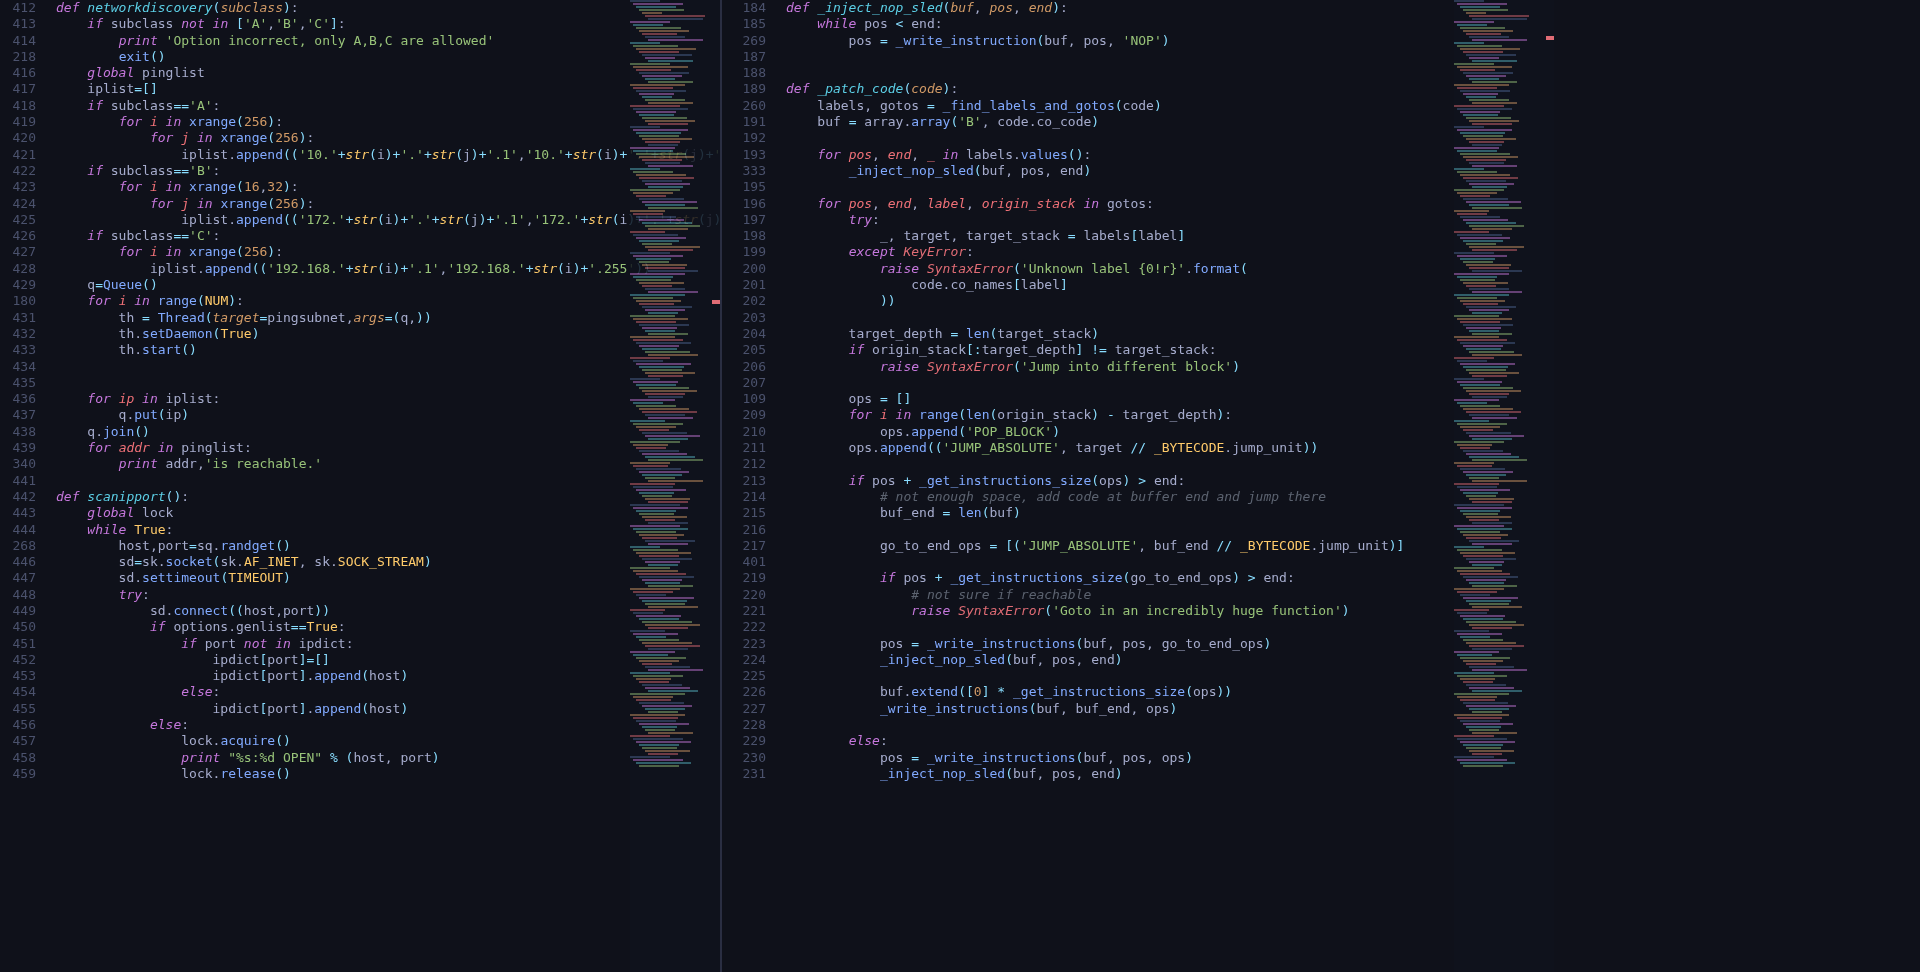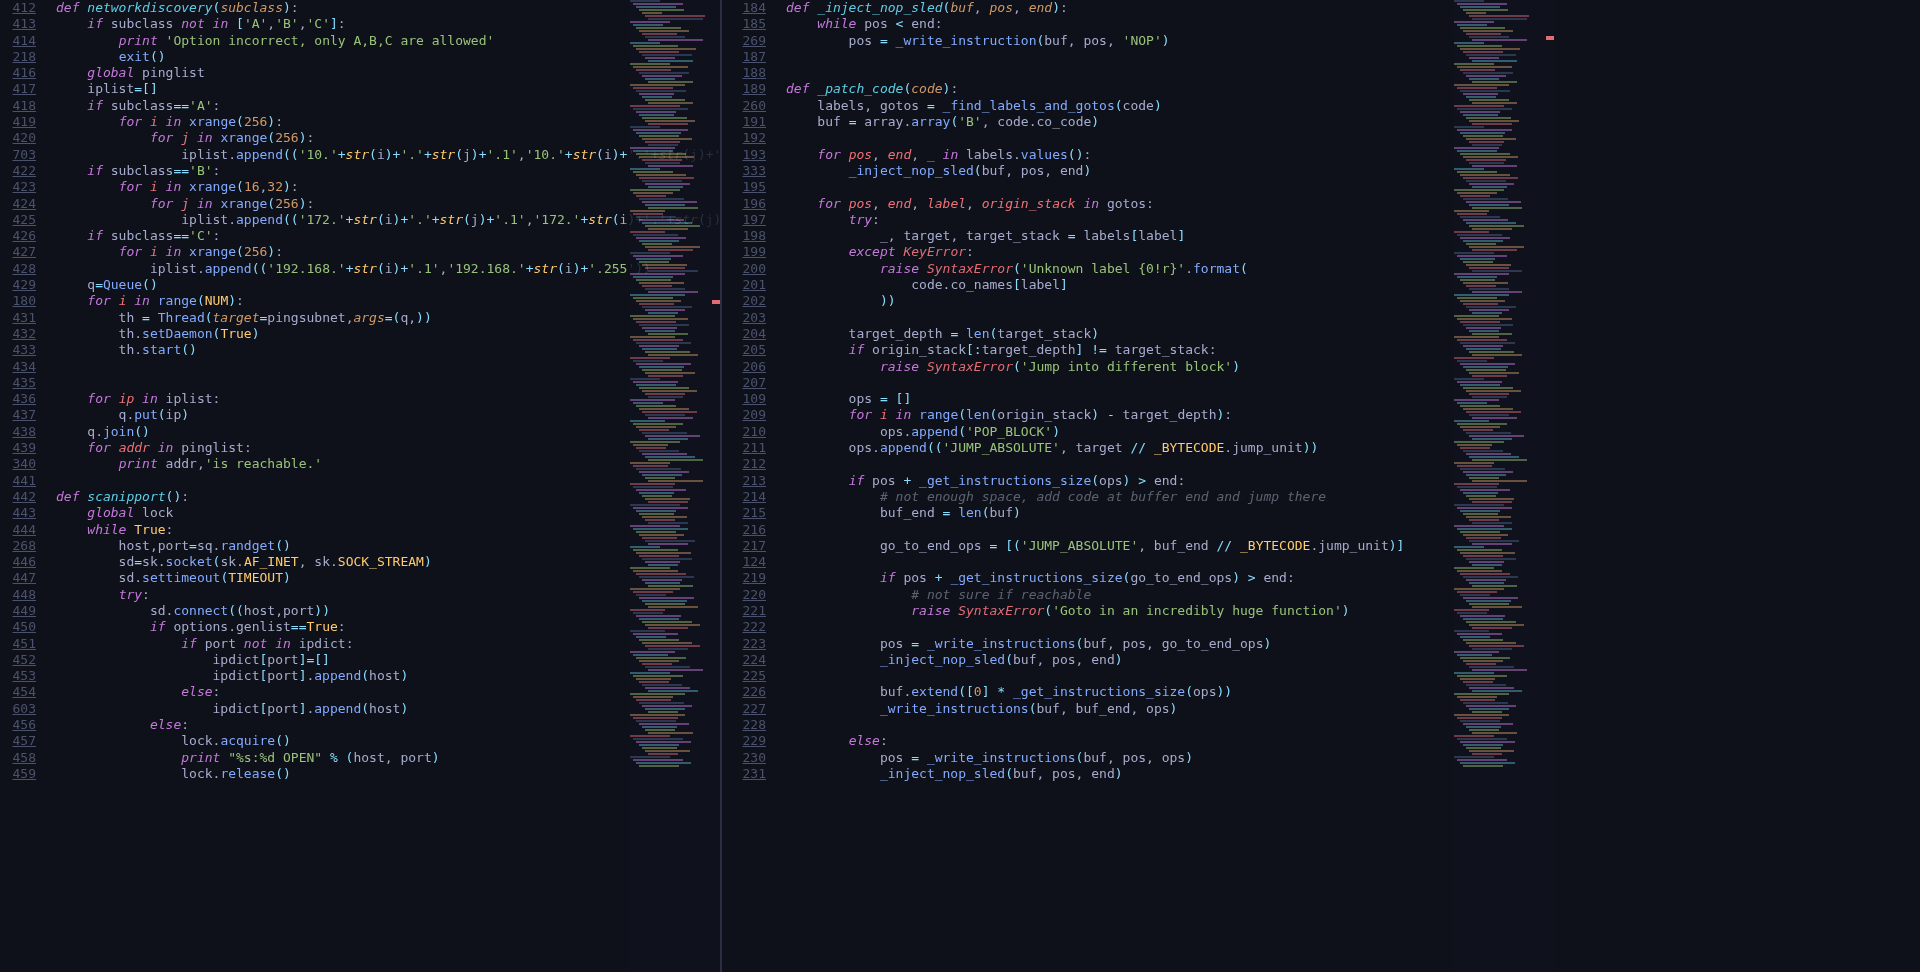--- a/index.html
+++ b/index.html
@@ -28,21 +28,20 @@
 }
 .gutter {
   position: absolute;
   left: 0;
   top: 0;
   width: 44px;
   text-align: right;
   color: #4b526d;
   user-select: none;
   padding-right: 8px;
-  text-decoration: underline;
 }
 .gutter .ln { height: 16.3px; }
 .code {
   position: absolute;
   left: 56px;
   top: 0;
   white-space: pre;
 }
 .code .line { height: 16.3px; }
 .minimap {
@@ -96,21 +95,21 @@
   <div class="gutter" id="gutter-left">
       <div class="ln">412</div>
       <div class="ln">413</div>
       <div class="ln">414</div>
       <div class="ln">218</div>
       <div class="ln">416</div>
       <div class="ln">417</div>
       <div class="ln">418</div>
       <div class="ln">419</div>
       <div class="ln">420</div>
-      <div class="ln">703</div>
+      <div class="ln">421</div>
       <div class="ln">422</div>
       <div class="ln">423</div>
       <div class="ln">424</div>
       <div class="ln">425</div>
       <div class="ln">426</div>
       <div class="ln">427</div>
       <div class="ln">428</div>
       <div class="ln">429</div>
       <div class="ln">180</div>
       <div class="ln">431</div>
@@ -130,21 +129,21 @@
       <div class="ln">268</div>
       <div class="ln">446</div>
       <div class="ln">447</div>
       <div class="ln">448</div>
       <div class="ln">449</div>
       <div class="ln">450</div>
       <div class="ln">451</div>
       <div class="ln">452</div>
       <div class="ln">453</div>
       <div class="ln">454</div>
-      <div class="ln">603</div>
+      <div class="ln">455</div>
       <div class="ln">456</div>
       <div class="ln">457</div>
       <div class="ln">458</div>
       <div class="ln">459</div>
     </div>
   <div class="code" id="code-left"><div class="line"><span class="k">def</span> <span class="fndef">networkdiscovery</span><span class="op">(</span><span class="param">subclass</span><span class="op">)</span><span class="p">:</span></div><div class="line">    <span class="k">if</span> subclass <span class="k">not in</span> <span class="op">[</span><span class="s">'A'</span><span class="p">,</span><span class="s">'B'</span><span class="p">,</span><span class="s">'C'</span><span class="op">]</span><span class="p">:</span></div><div class="line">        <span class="k">print</span> <span class="s">'Option incorrect, only A,B,C are allowed'</span></div><div class="line">        <span class="fn">exit</span><span class="op">()</span></div><div class="line">    <span class="k">global</span> pinglist</div><div class="line">    iplist<span class="op">=</span><span class="op">[]</span></div><div class="line">    <span class="k">if</span> subclass<span class="op">==</span><span class="s">'A'</span><span class="p">:</span></div><div class="line">        <span class="k">for</span> <span class="v">i</span> <span class="k">in</span> <span class="fn">xrange</span><span class="op">(</span><span class="n">256</span><span class="op">)</span><span class="p">:</span></div><div class="line">            <span class="k">for</span> <span class="v">j</span> <span class="k">in</span> <span class="fn">xrange</span><span class="op">(</span><span class="n">256</span><span class="op">)</span><span class="p">:</span></div><div class="line">                iplist<span class="p">.</span><span class="fn">append</span><span class="op">((</span><span class="s">'10.'</span><span class="op">+</span><span class="builtin">str</span><span class="op">(</span>i<span class="op">)+</span><span class="s">'.'</span><span class="op">+</span><span class="builtin">str</span><span class="op">(</span>j<span class="op">)+</span><span class="s">'.1'</span><span class="p">,</span><span class="s">'10.'</span><span class="op">+</span><span class="builtin">str</span><span class="op">(</span>i<span class="op">)+</span><span class="s">'.'</span><span class="op">+</span><span class="builtin">str</span><span class="op">(</span>j<span class="op">)+</span><span class="s">'.</span></div><div class="line">    <span class="k">if</span> subclass<span class="op">==</span><span class="s">'B'</span><span class="p">:</span></div><div class="line">        <span class="k">for</span> <span class="v">i</span> <span class="k">in</span> <span class="fn">xrange</span><span class="op">(</span><span class="n">16</span><span class="p">,</span><span class="n">32</span><span class="op">)</span><span class="p">:</span></div><div class="line">            <span class="k">for</span> <span class="v">j</span> <span class="k">in</span> <span class="fn">xrange</span><span class="op">(</span><span class="n">256</span><span class="op">)</span><span class="p">:</span></div><div class="line">                iplist<span class="p">.</span><span class="fn">append</span><span class="op">((</span><span class="s">'172.'</span><span class="op">+</span><span class="builtin">str</span><span class="op">(</span>i<span class="op">)+</span><span class="s">'.'</span><span class="op">+</span><span class="builtin">str</span><span class="op">(</span>j<span class="op">)+</span><span class="s">'.1'</span><span class="p">,</span><span class="s">'172.'</span><span class="op">+</span><span class="builtin">str</span><span class="op">(</span>i<span class="op">)+</span><span class="s">'.'</span><span class="op">+</span><span class="builtin">str</span><span class="op">(</span>j<span class="op">)+</span></div><div class="line">    <span class="k">if</span> subclass<span class="op">==</span><span class="s">'C'</span><span class="p">:</span></div><div class="line">        <span class="k">for</span> <span class="v">i</span> <span class="k">in</span> <span class="fn">xrange</span><span class="op">(</span><span class="n">256</span><span class="op">)</span><span class="p">:</span></div><div class="line">            iplist<span class="p">.</span><span class="fn">append</span><span class="op">((</span><span class="s">'192.168.'</span><span class="op">+</span><span class="builtin">str</span><span class="op">(</span>i<span class="op">)+</span><span class="s">'.1'</span><span class="p">,</span><span class="s">'192.168.'</span><span class="op">+</span><span class="builtin">str</span><span class="op">(</span>i<span class="op">)+</span><span class="s">'.255'</span><span class="op">))</span></div><div class="line">    q<span class="op">=</span><span class="fn">Queue</span><span class="op">()</span></div><div class="line">    <span class="k">for</span> <span class="v">i</span> <span class="k">in</span> <span class="fn">range</span><span class="op">(</span><span class="const">NUM</span><span class="op">)</span><span class="p">:</span></div><div class="line">        th <span class="op">=</span> <span class="fn">Thread</span><span class="op">(</span><span class="param">target</span><span class="op">=</span>pingsubnet<span class="p">,</span><span class="param">args</span><span class="op">=(</span>q<span class="p">,</span><span class="op">))</span></div><div class="line">        th<span class="p">.</span><span class="fn">setDaemon</span><span class="op">(</span><span class="const">True</span><span class="op">)</span></div><div class="line">        th<span class="p">.</span><span class="fn">start</span><span class="op">()</span></div><div class="line"></div><div class="line"></div><div class="line">    <span class="k">for</span> <span class="v">ip</span> <span class="k">in</span> iplist<span class="p">:</span></div><div class="line">        q<span class="p">.</span><span class="fn">put</span><span class="op">(</span>ip<span class="op">)</span></div><div class="line">    q<span class="p">.</span><span class="fn">join</span><span class="op">()</span></div><div class="line">    <span class="k">for</span> <span class="v">addr</span> <span class="k">in</span> pinglist<span class="p">:</span></div><div class="line">        <span class="k">print</span> addr<span class="p">,</span><span class="s">'is reachable.'</span></div><div class="line"></div><div class="line"><span class="k">def</span> <span class="fndef">scanipport</span><span class="op">()</span><span class="p">:</span></div><div class="line">    <span class="k">global</span> lock</div><div class="line">    <span class="k">while</span> <span class="const">True</span><span class="p">:</span></div><div class="line">        host<span class="p">,</span>port<span class="op">=</span>sq<span class="p">.</span><span class="fn">randget</span><span class="op">()</span></div><div class="line">        sd<span class="op">=</span>sk<span class="p">.</span><span class="fn">socket</span><span class="op">(</span>sk<span class="p">.</span><span class="const">AF_INET</span><span class="p">,</span> sk<span class="p">.</span><span class="const">SOCK_STREAM</span><span class="op">)</span></div><div class="line">        sd<span class="p">.</span><span class="fn">settimeout</span><span class="op">(</span><span class="const">TIMEOUT</span><span class="op">)</span></div><div class="line">        <span class="k">try</span><span class="p">:</span></div><div class="line">            sd<span class="p">.</span><span class="fn">connect</span><span class="op">((</span>host<span class="p">,</span>port<span class="op">))</span></div><div class="line">            <span class="k">if</span> options<span class="p">.</span>genlist<span class="op">==</span><span class="const">True</span><span class="p">:</span></div><div class="line">                <span class="k">if</span> port <span class="k">not in</span> ipdict<span class="p">:</span></div><div class="line">                    ipdict<span class="op">[</span>port<span class="op">]=[]</span></div><div class="line">                    ipdict<span class="op">[</span>port<span class="op">]</span><span class="p">.</span><span class="fn">append</span><span class="op">(</span>host<span class="op">)</span></div><div class="line">                <span class="k">else</span><span class="p">:</span></div><div class="line">                    ipdict<span class="op">[</span>port<span class="op">]</span><span class="p">.</span><span class="fn">append</span><span class="op">(</span>host<span class="op">)</span></div><div class="line">            <span class="k">else</span><span class="p">:</span></div><div class="line">                lock<span class="p">.</span><span class="fn">acquire</span><span class="op">()</span></div><div class="line">                <span class="k">print</span> <span class="s">"%s:%d OPEN"</span> <span class="op">%</span> <span class="op">(</span>host<span class="p">,</span> port<span class="op">)</span></div><div class="line">                lock<span class="p">.</span><span class="fn">release</span><span class="op">()</span></div></div>
   <div class="minimap" id="mm-left">
       <div class="mm-line " style="margin-left:0px;width:30px"></div>
       <div class="mm-line mm-kw" style="margin-left:3px;width:50px"></div>
       <div class="mm-line mm-fn" style="margin-left:6px;width:40px"></div>
@@ -436,21 +435,21 @@
       <div class="ln">109</div>
       <div class="ln">209</div>
       <div class="ln">210</div>
       <div class="ln">211</div>
       <div class="ln">212</div>
       <div class="ln">213</div>
       <div class="ln">214</div>
       <div class="ln">215</div>
       <div class="ln">216</div>
       <div class="ln">217</div>
-      <div class="ln">124</div>
+      <div class="ln">401</div>
       <div class="ln">219</div>
       <div class="ln">220</div>
       <div class="ln">221</div>
       <div class="ln">222</div>
       <div class="ln">223</div>
       <div class="ln">224</div>
       <div class="ln">225</div>
       <div class="ln">226</div>
       <div class="ln">227</div>
       <div class="ln">228</div>

